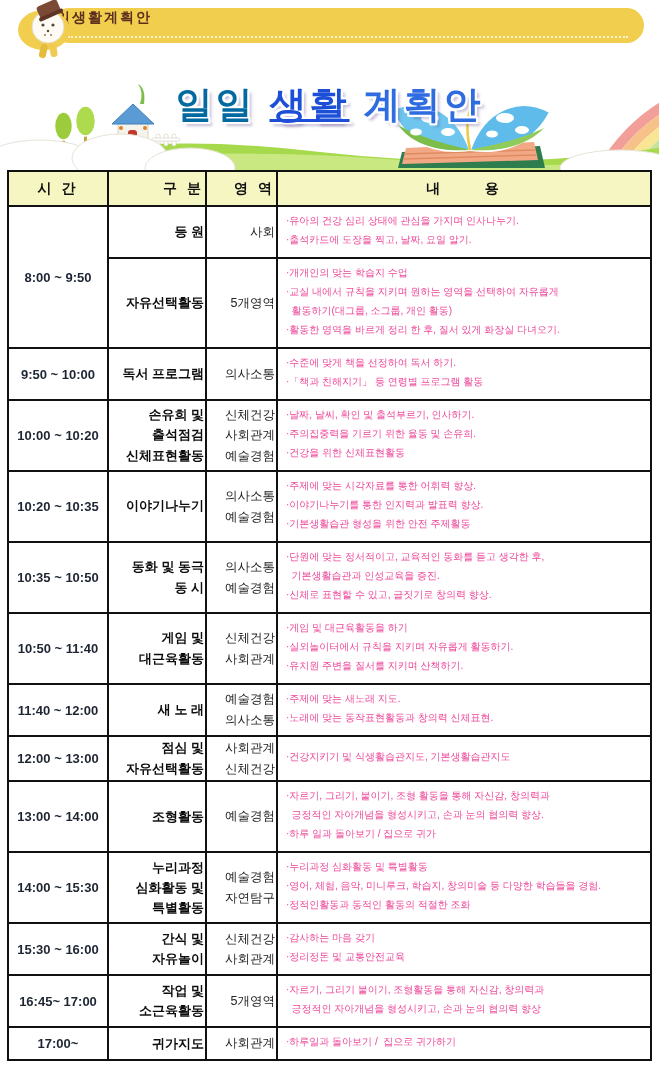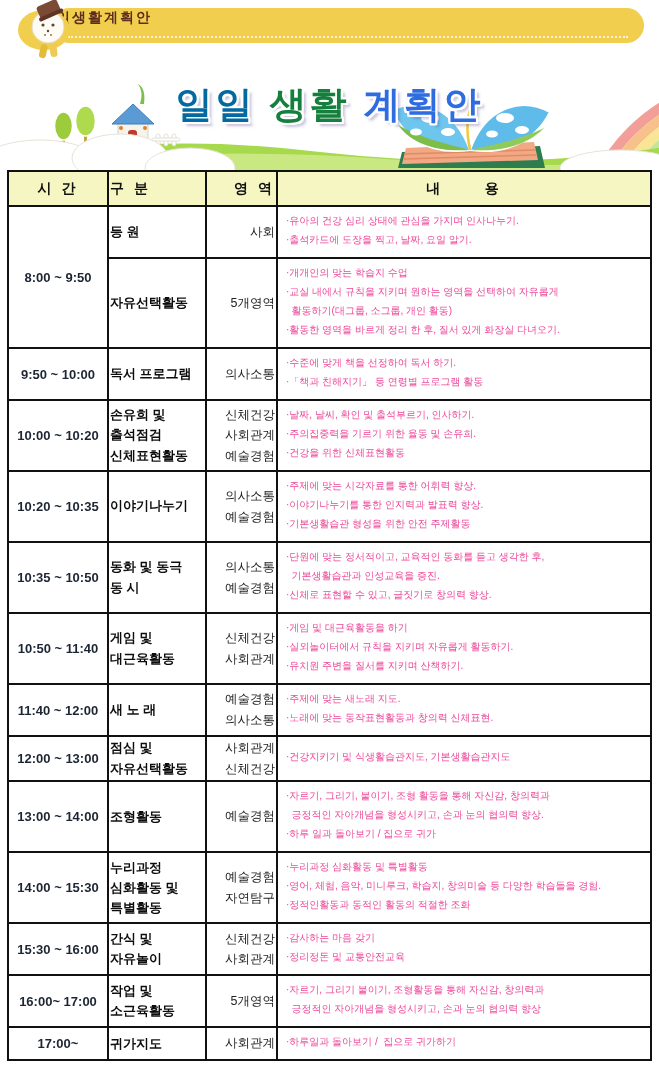--- a/index.html
+++ b/index.html
@@ -43,21 +43,21 @@
   
   table.schedule{
     margin-left:7px;width:645px;border-collapse:collapse;table-layout:fixed;
   }
   .schedule th,.schedule td{border:2px solid #111;vertical-align:middle;}
   .schedule th{
     background:#F6F6C3;height:31px;font-size:14px;color:#111;
     letter-spacing:3px;white-space:pre;font-weight:bold;
   }
   .col-time{width:96px;text-align:center;font-size:13px;color:#1d2533;white-space:nowrap;font-weight:bold;}
-  .col-cat{width:94px;text-align:left;font-weight:bold;font-size:13px;color:#0d0d0d;line-height:1.55;}
+  .col-cat{width:94px;text-align:right;font-weight:bold;font-size:13px;color:#0d0d0d;line-height:1.55;}
   .col-area{width:67px;text-align:right;font-size:12.5px;color:#222;line-height:1.65;}
   .col-content{
     padding:6px 6px 6px 8px;font-size:10px;line-height:1.52;
     white-space:pre-wrap;color:#ec4899;
   }
   .col-content div{min-height:19px;}
 </style>
 </head>
 <body>
 
@@ -138,21 +138,21 @@
       <path d="M470,90 C502,92 528,85 544,68 C520,80 492,85 470,90 Z" fill="#8FCB5A"></path>
       <ellipse cx="430" cy="58" rx="9" ry="5" fill="#ffffff"></ellipse>
       <ellipse cx="448" cy="72" rx="7" ry="4" fill="#ffffff"></ellipse>
       <ellipse cx="416" cy="72" rx="6" ry="3.5" fill="#ffffff"></ellipse>
       <ellipse cx="505" cy="58" rx="9" ry="5" fill="#ffffff"></ellipse>
       <ellipse cx="522" cy="70" rx="7" ry="4" fill="#ffffff"></ellipse>
       <ellipse cx="492" cy="74" rx="6" ry="3.5" fill="#ffffff"></ellipse>
       <path d="M470,90 q-6,-30 2,-44" stroke="#F0C93C" stroke-width="2.5" fill="none"></path>
     </g>
   </svg>
-  <div class="banner-title" id="banner-title"><span style="color: #0369a1;">일일</span><span style="color: #15803d;">생활</span><span style="color: rgb(46, 108, 224);">계획안</span></div>
+  <div class="banner-title" id="banner-title"><span style="color: #0369a1;">일일</span><span style="color: #1d4ed8; text-decoration: underline;">생활</span><span style="color: rgb(46, 108, 224);">계획안</span></div>
 </div>
 
 <table class="schedule">
   <thead>
     <tr>
       <th class="col-time">시 간</th>
       <th class="col-cat">구 분</th>
       <th class="col-area">영 역</th>
       <th>내      용</th>
     </tr>
@@ -288,21 +288,21 @@
           <div>간식 및</div>
           <div>자유놀이</div>
         </td>
         <td class="col-area">
           <div>신체건강</div>
           <div>사회관계</div>
         </td>
         <td class="col-content"><div>·감사하는 마음 갖기</div><div>·정리정돈 및 교통안전교육</div></td>
       </tr>
       <tr>
-        <td class="col-time">16:00~ 17:00</td>
+        <td class="col-time">16:45~ 17:00</td>
         <td class="col-cat">
           <div>작업 및</div>
           <div>소근육활동</div>
         </td>
         <td class="col-area">
           <div>5개영역</div>
         </td>
         <td class="col-content"><div>·자르기, 그리기 붙이기, 조형활동을 통해 자신감, 창의력과</div><div>  긍정적인 자아개념을 형성시키고, 손과 눈의 협의력 향상</div></td>
       </tr>
       <tr>

